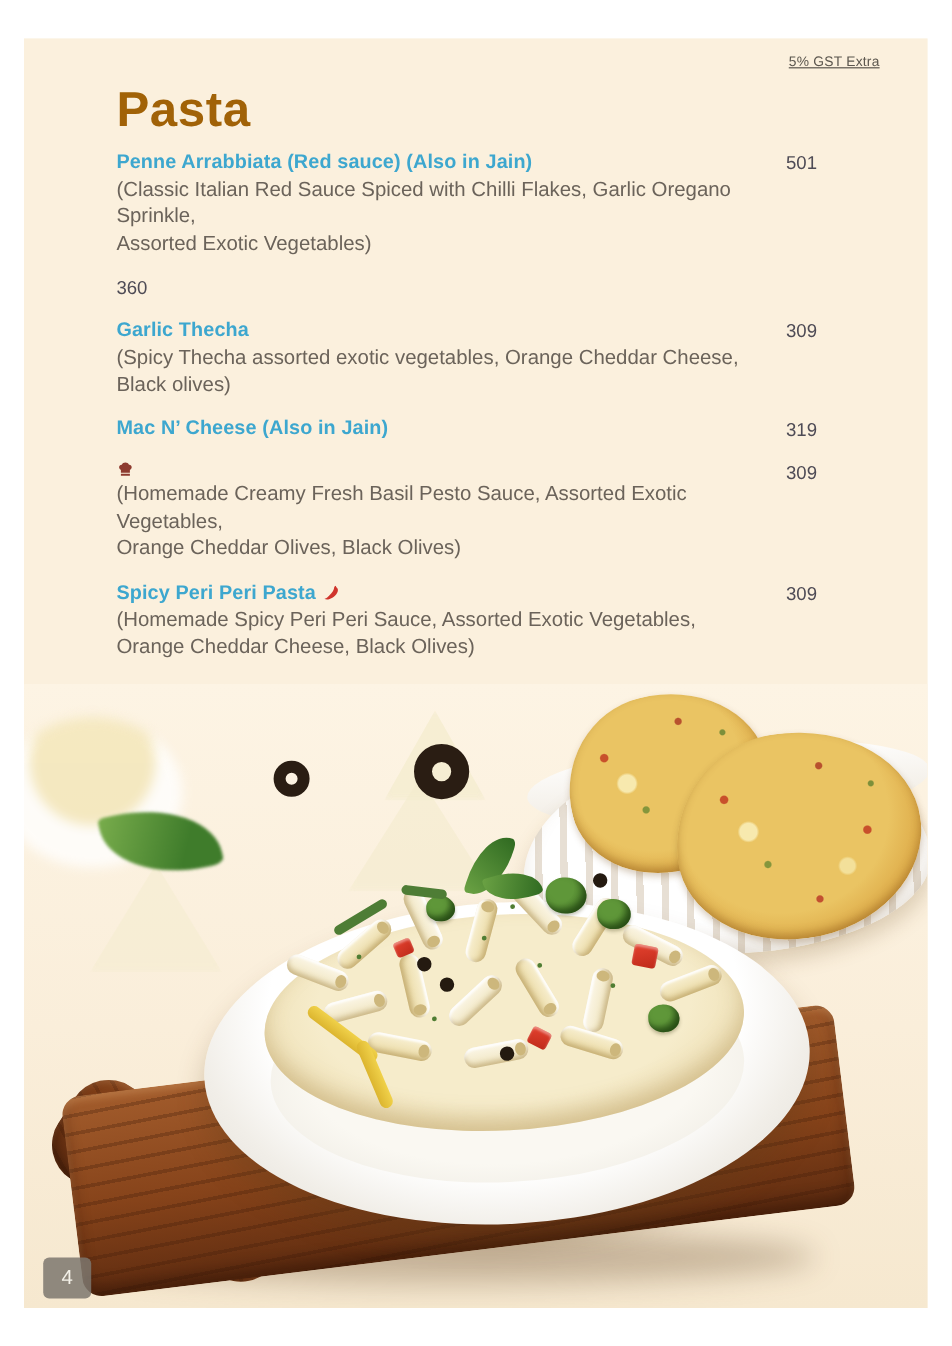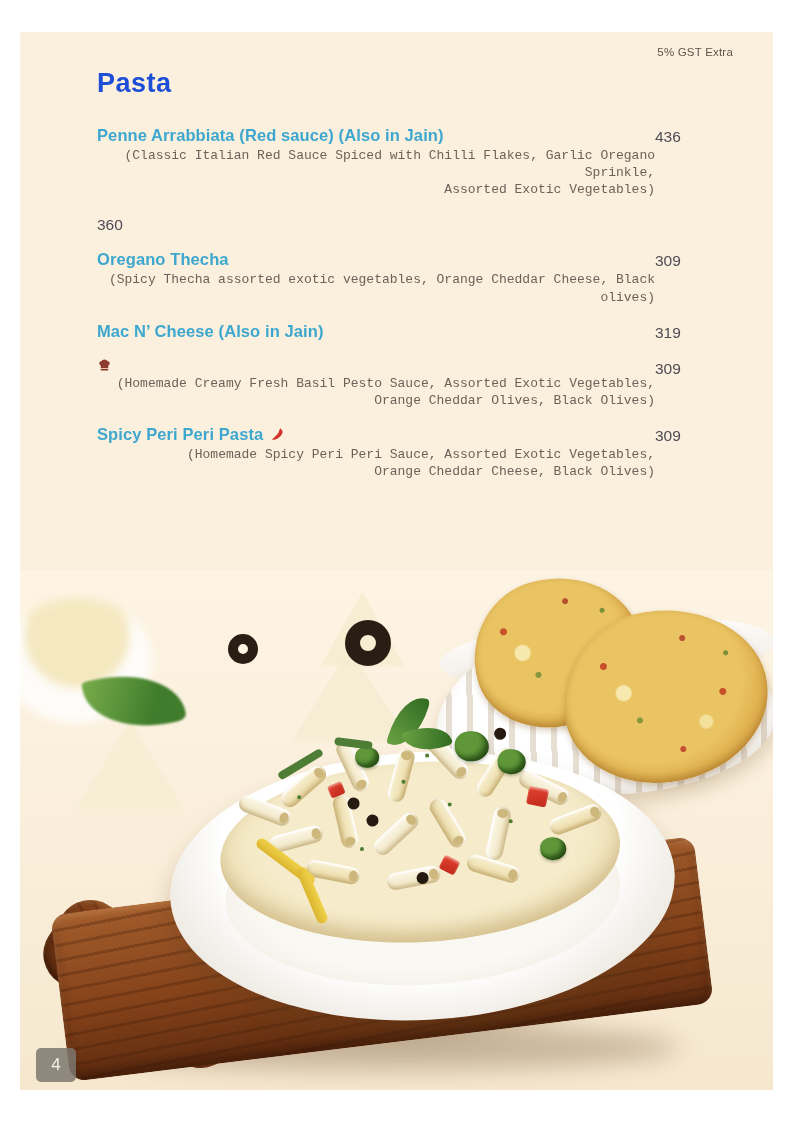--- a/index.html
+++ b/index.html
@@ -3,32 +3,32 @@
 <meta charset="utf-8">
 <style>
   * { margin:0; padding:0; box-sizing:border-box; }
   html,body { width:793px; height:1122px; background:#ffffff; font-family:"Liberation Sans", sans-serif; }
   .page {
     position:absolute; left:20px; top:32px; width:753px; height:1058px;
     background:#fbf0dd; overflow:hidden;
   }
   .gst-note {
     position:absolute; top:14px; right:40px;
-    font-size:11.5px; color:#5b564e; letter-spacing:.2px;
+    font-size:11.5px; color:#5b564e; letter-spacing:.2px;text-decoration:underline;
   }
   .section-title {
     position:absolute; left:77px; top:36px;
-    font-size:27px; font-weight:800; color:#1d4ed8; letter-spacing:.5px;
+    font-size:41px; font-weight:800; color:#a16207; letter-spacing:.5px;
   }
   .items { position:absolute; left:77px; top:94px; width:660px; }
   .item { display:flex; align-items:flex-start; margin-bottom:16px; }
-  .item-main { width:558px;text-align:right; }
+  .item-main { width:558px; }
   .name-row { display:flex; align-items:center; gap:6px; }
   .item-name { font-size:16.5px; font-weight:bold; color:#3da7cf; letter-spacing:.1px; }
-  .item-desc { font-size:13px; color:#6b635a; line-height:1.32; margin-top:2px; white-space:pre-line;font-family:Liberation Mono, monospace; }
+  .item-desc { font-size:17px; color:#6b635a; line-height:1.32; margin-top:2px; white-space:pre-line; }
   .item-price { font-size:15.5px; color:#4e4b55; padding-top:2px; }
   .mini-icon { display:inline-block; width:15px; height:15px; }
 
   
   .photo {
     position:absolute; left:0; top:538px; width:753px; height:520px;
     background:linear-gradient(180deg,#fdf4e4 0%, #faeeda 55%, #f6e8cf 100%);
     overflow:hidden;
   }
   .cheese-bowl {
@@ -158,32 +158,32 @@
   <div class="items">
 
     <div class="item">
       <div class="item-main">
         <div class="name-row">
             <span class="item-name">Penne Arrabbiata (Red sauce) (Also in Jain)</span>
           </div>
         <div class="item-desc">(Classic Italian Red Sauce Spiced with Chilli Flakes, Garlic Oregano Sprinkle,
 Assorted Exotic Vegetables)</div>
       </div>
-      <div class="item-price">436</div>
+      <div class="item-price">501</div>
     </div>
 
 
     <div class="item">
       <div class="item-price">360</div>
     </div>
 
     <div class="item">
       <div class="item-main">
         <div class="name-row">
-            <span class="item-name">Oregano Thecha</span>
+            <span class="item-name">Garlic Thecha</span>
           </div>
         <div class="item-desc">(Spicy Thecha assorted exotic vegetables, Orange Cheddar Cheese, Black olives)</div>
       </div>
       <div class="item-price">309</div>
     </div>
 
     <div class="item">
       <div class="item-main">
         <div class="name-row">
             <span class="item-name">Mac N’ Cheese (Also in Jain)</span>

